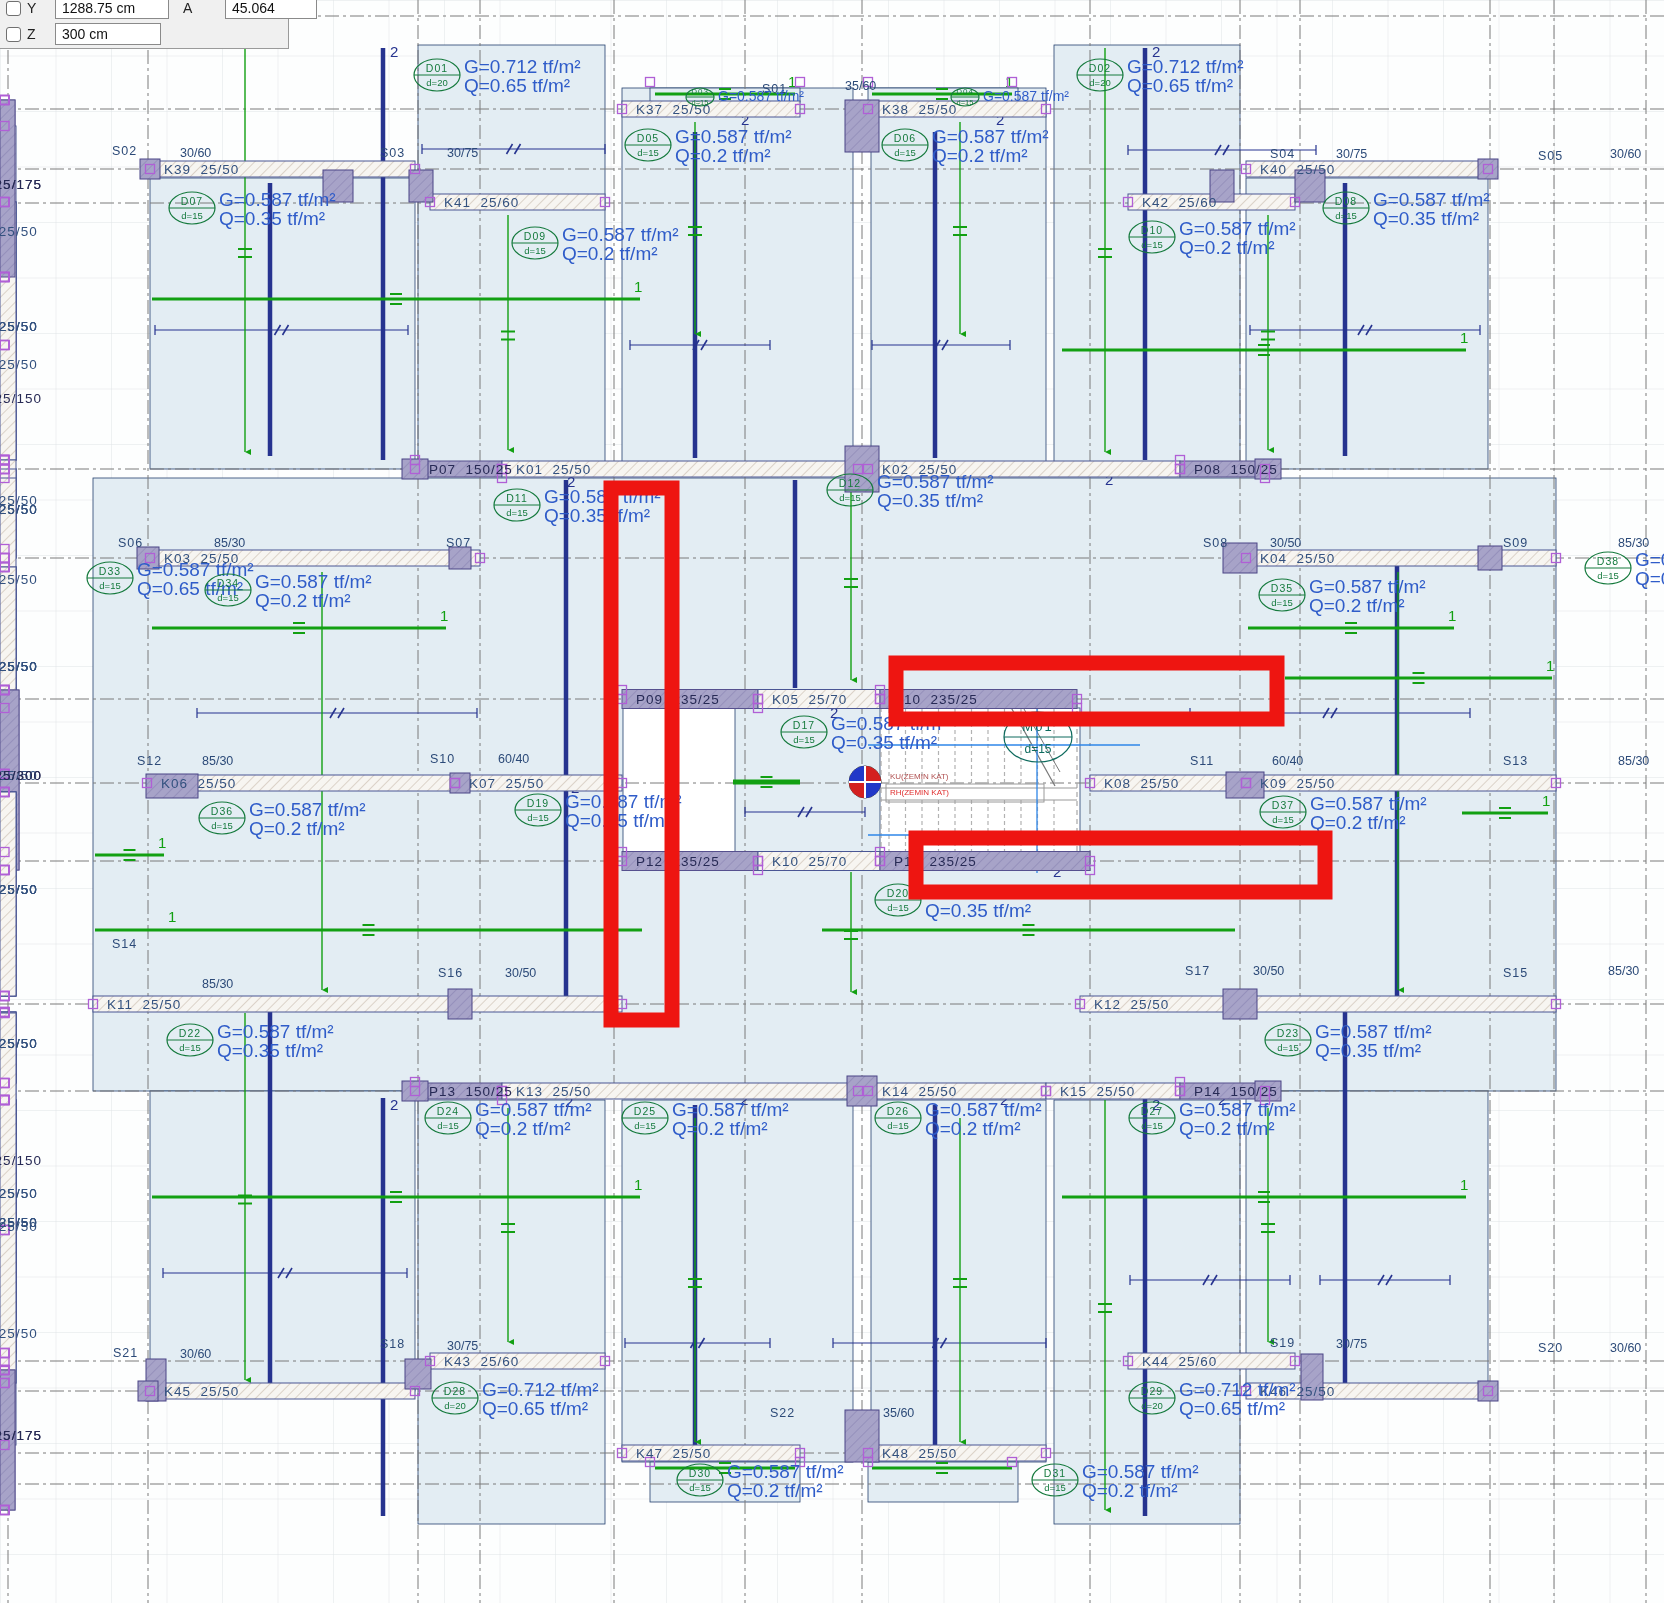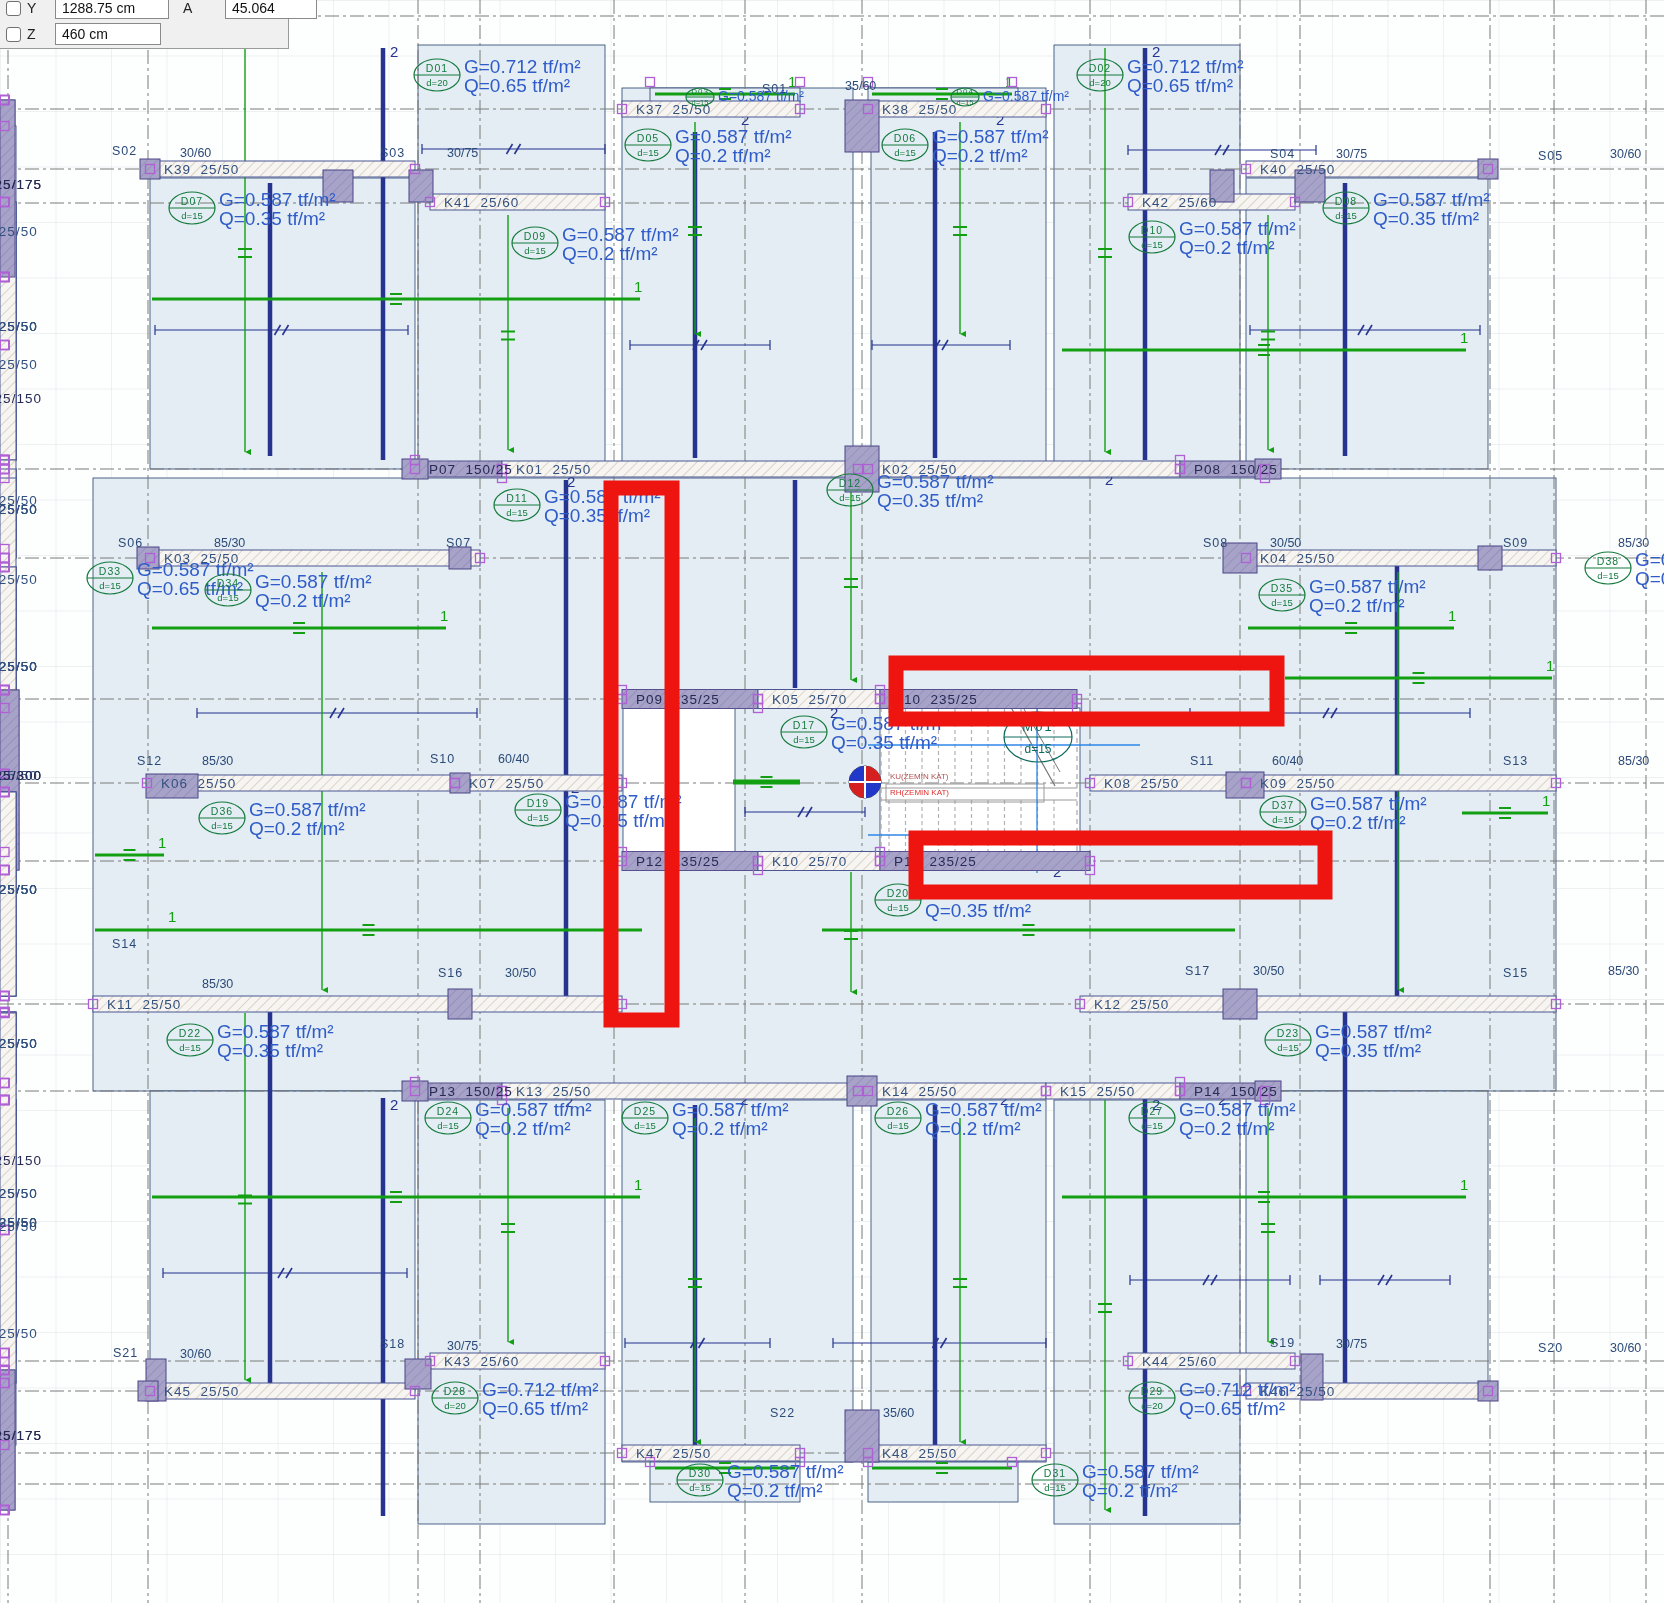--- a/index.html
+++ b/index.html
@@ -1020,16 +1020,16 @@
     <div class="prow" style="left:6px;top:0px;">
       <span class="chk"></span>
       <span class="plabel">Y</span>
       <span class="pfield" style="width:100px;margin-left:14px;">1288.75 cm</span>
       <span class="plabel" style="margin-left:14px;">A</span>
       <span class="pfield" style="width:78px;margin-left:28px;">45.064</span>
     </div>
     <div class="prow" style="left:6px;top:26px;">
       <span class="chk"></span>
       <span class="plabel">Z</span>
-      <span class="pfield" style="width:92px;margin-left:14px;">460 cm</span>
+      <span class="pfield" style="width:92px;margin-left:14px;">300 cm</span>
     </div>
   </div>
 </div>
 
 </body></html>

